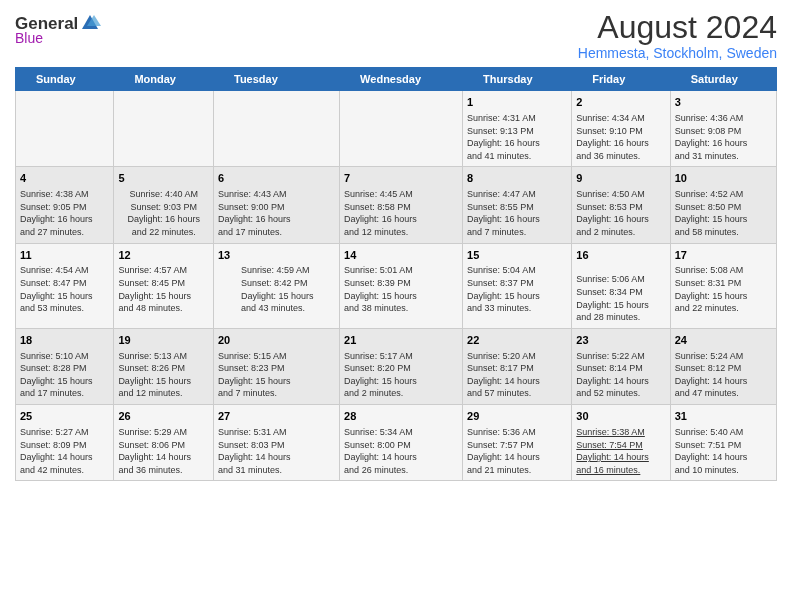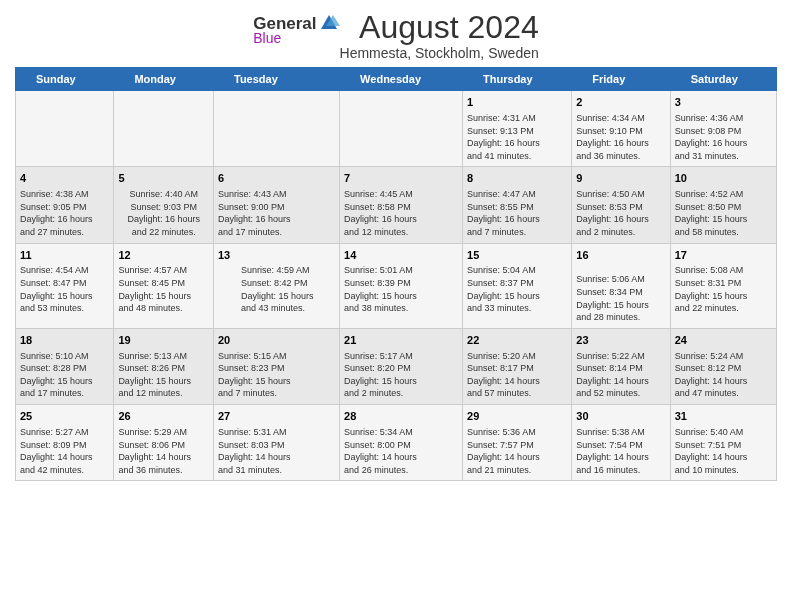--- a/index.html
+++ b/index.html
@@ -1,28 +1,28 @@
 <!DOCTYPE html>
 <html><head>
   <meta charset="utf-8">
   <style>
     * { box-sizing: border-box; margin: 0; padding: 0; }
     body { font-family: Arial, sans-serif; background: #fff; width: 792px; height: 612px; overflow: hidden; }
     
     .container { width: 792px; padding: 10px 15px 8px 15px; }
     
-    .header-row { display: flex; justify-content: center; align-items: flex-start; margin-bottom: 6px; }
+    .header-row { display: flex; justify-content: space-between; align-items: flex-start; margin-bottom: 6px; }
     
     .logo { display: flex; flex-direction: column; align-items: flex-start; margin-top: 4px; }
     
     .logo-top { display: flex; align-items: center; }
     
     .title-section { text-align: right; }
     .main-title { font-size: 32px; font-weight: normal; color: #333; line-height: 1.1; }
-    .subtitle { font-size: 14px; color: #404040; }
+    .subtitle { font-size: 14px; color: #3b82f6; }
     
     table { width: 100%; border-collapse: collapse; font-size: 10px; }
     
     thead tr { background-color: #2a6db5; color: white; }
     thead th { padding: 5px 20px; text-align: left; font-size: 11px; font-weight: bold; border: 1px solid #2a6db5; }
     
     tbody tr { vertical-align: top; }
     tbody tr:nth-child(odd) { background-color: #f5f5f5; }
     tbody tr:nth-child(even) { background-color: #e8e8e8; }
     
@@ -285,21 +285,21 @@
           </td>
           <td>
             <span class="day-num">29</span>
             <div class="day-info" style="white-space: pre-line;">Sunrise: 5:36 AM
 Sunset: 7:57 PM
 Daylight: 14 hours
 and 21 minutes.</div>
           </td>
           <td>
             <span class="day-num">30</span>
-            <div class="day-info" style="white-space: pre-line;">Sunrise: 5:38 AM
+            <div class="day-info" style="white-space: pre-line; text-decoration: underline;">Sunrise: 5:38 AM
 Sunset: 7:54 PM
 Daylight: 14 hours
 and 16 minutes.</div>
           </td>
           <td>
             <span class="day-num">31</span>
             <div class="day-info" style="white-space: pre-line;">Sunrise: 5:40 AM
 Sunset: 7:51 PM
 Daylight: 14 hours
 and 10 minutes.</div>

